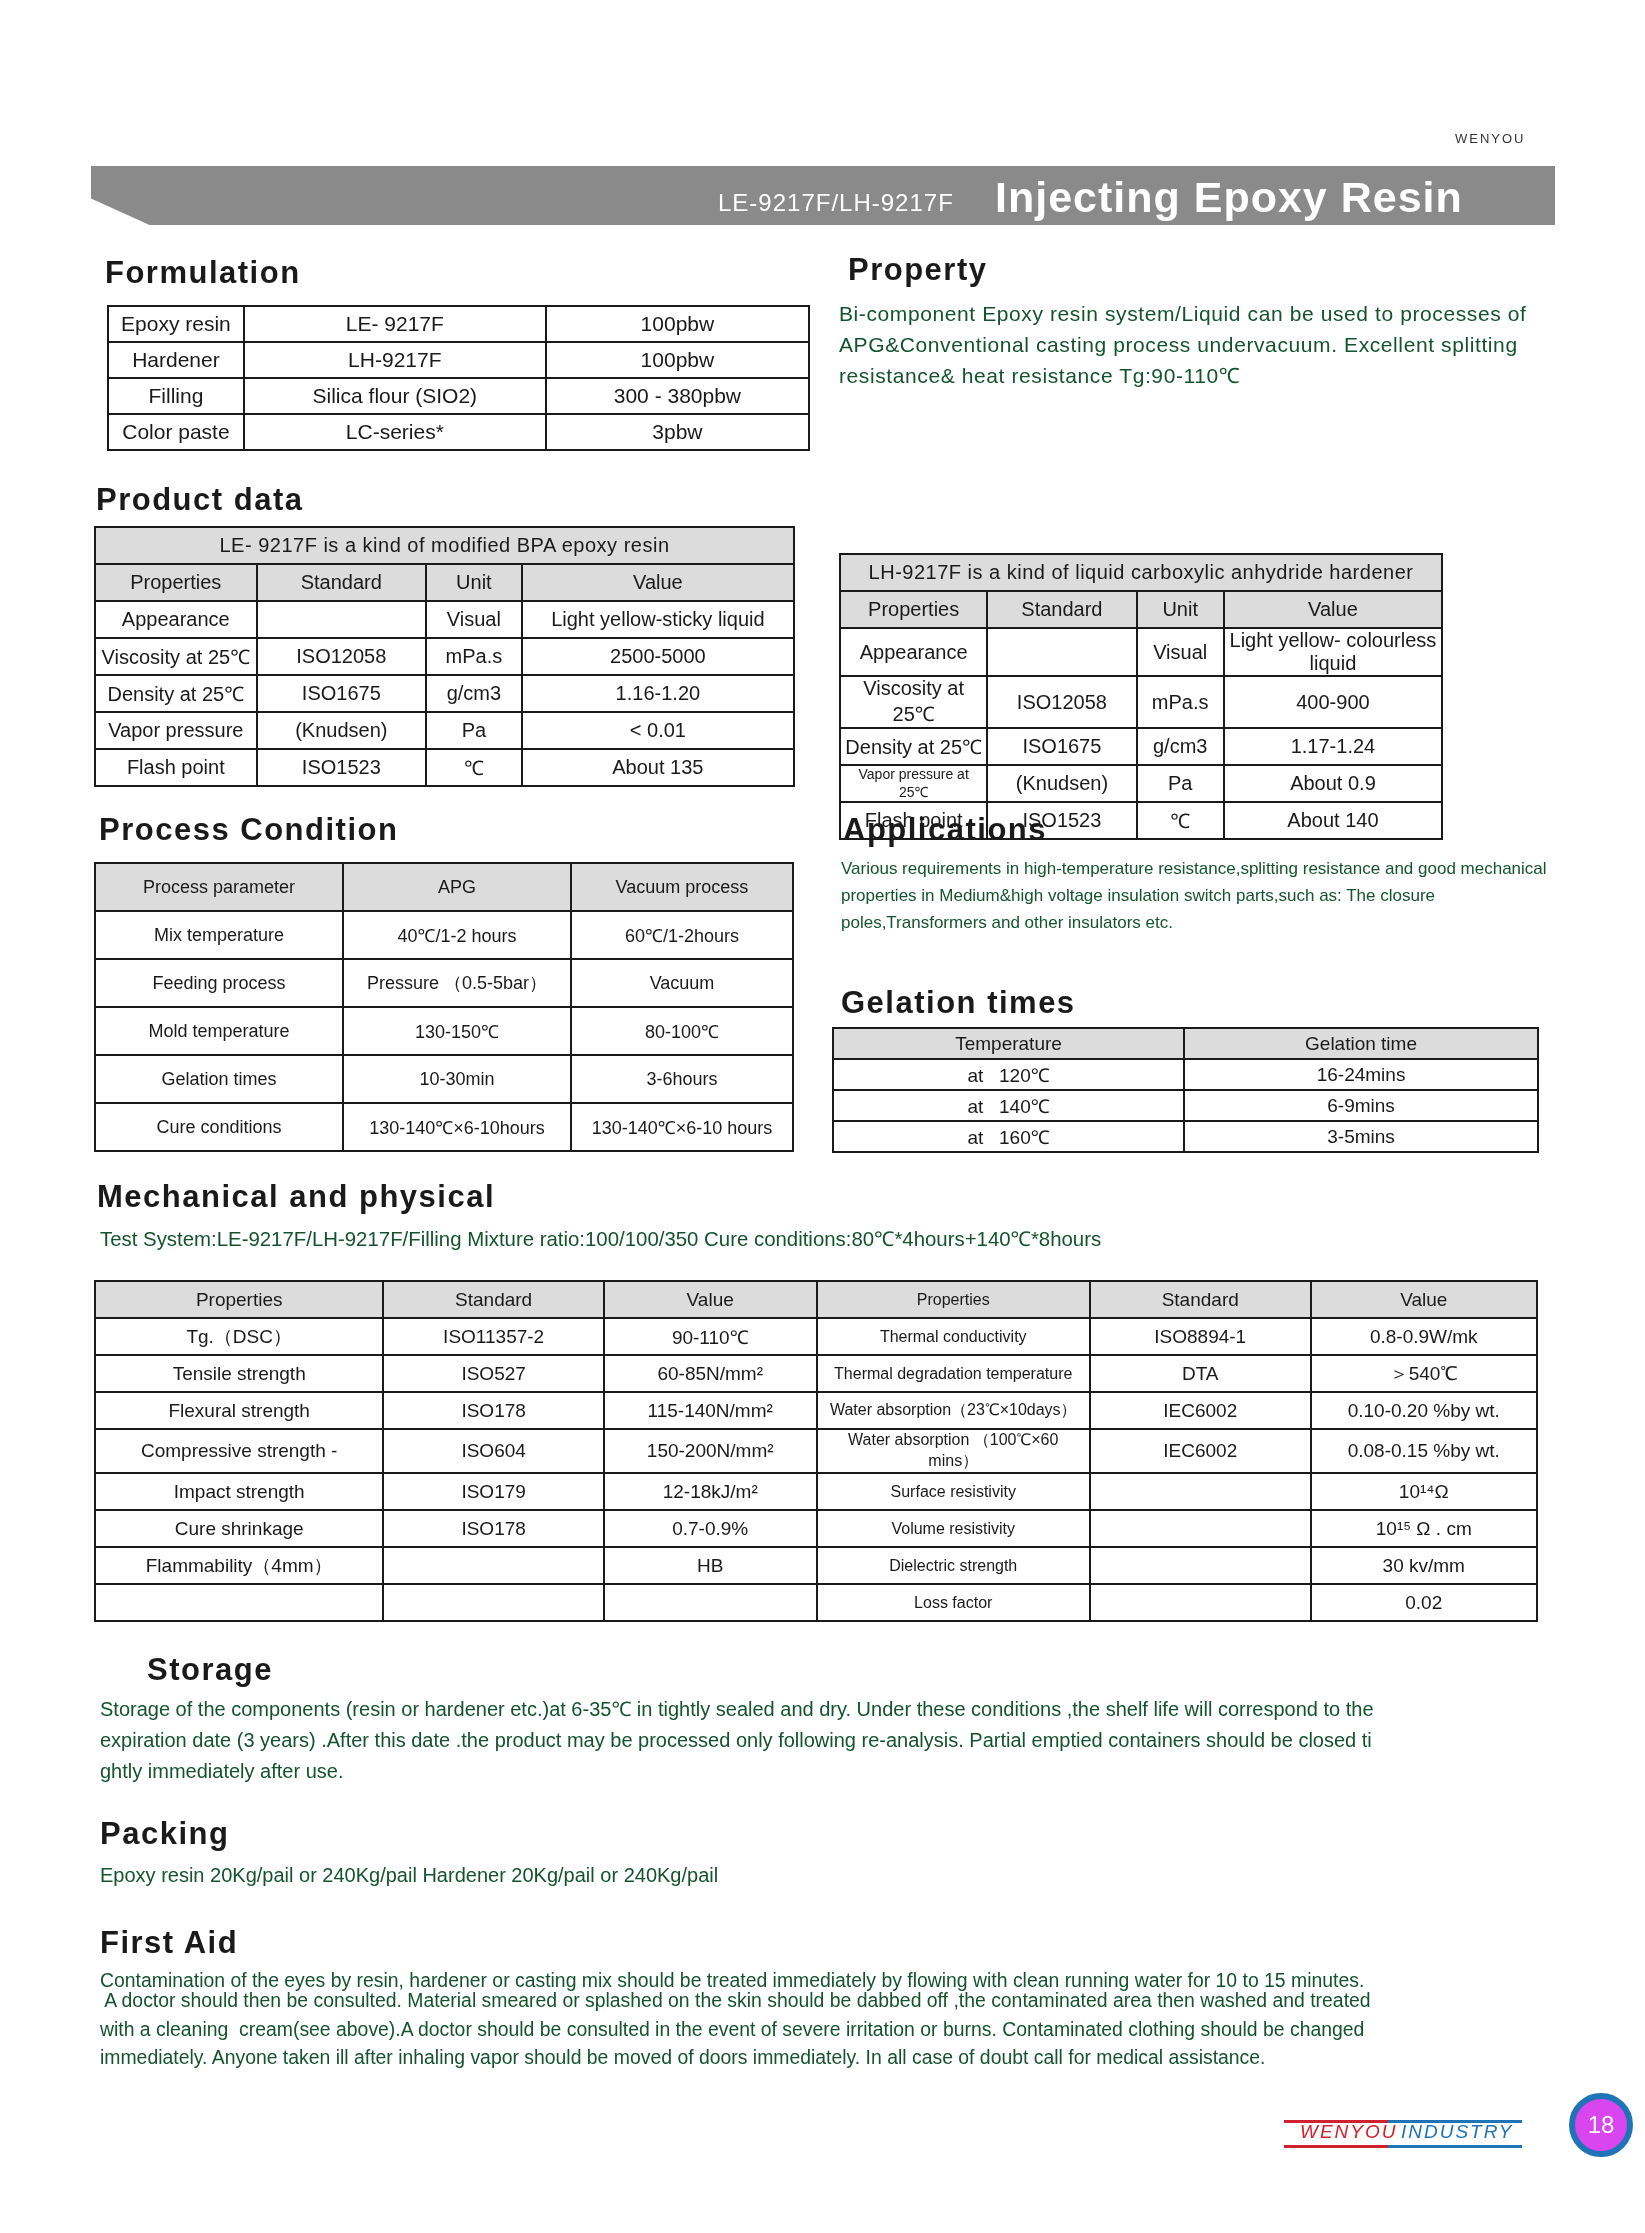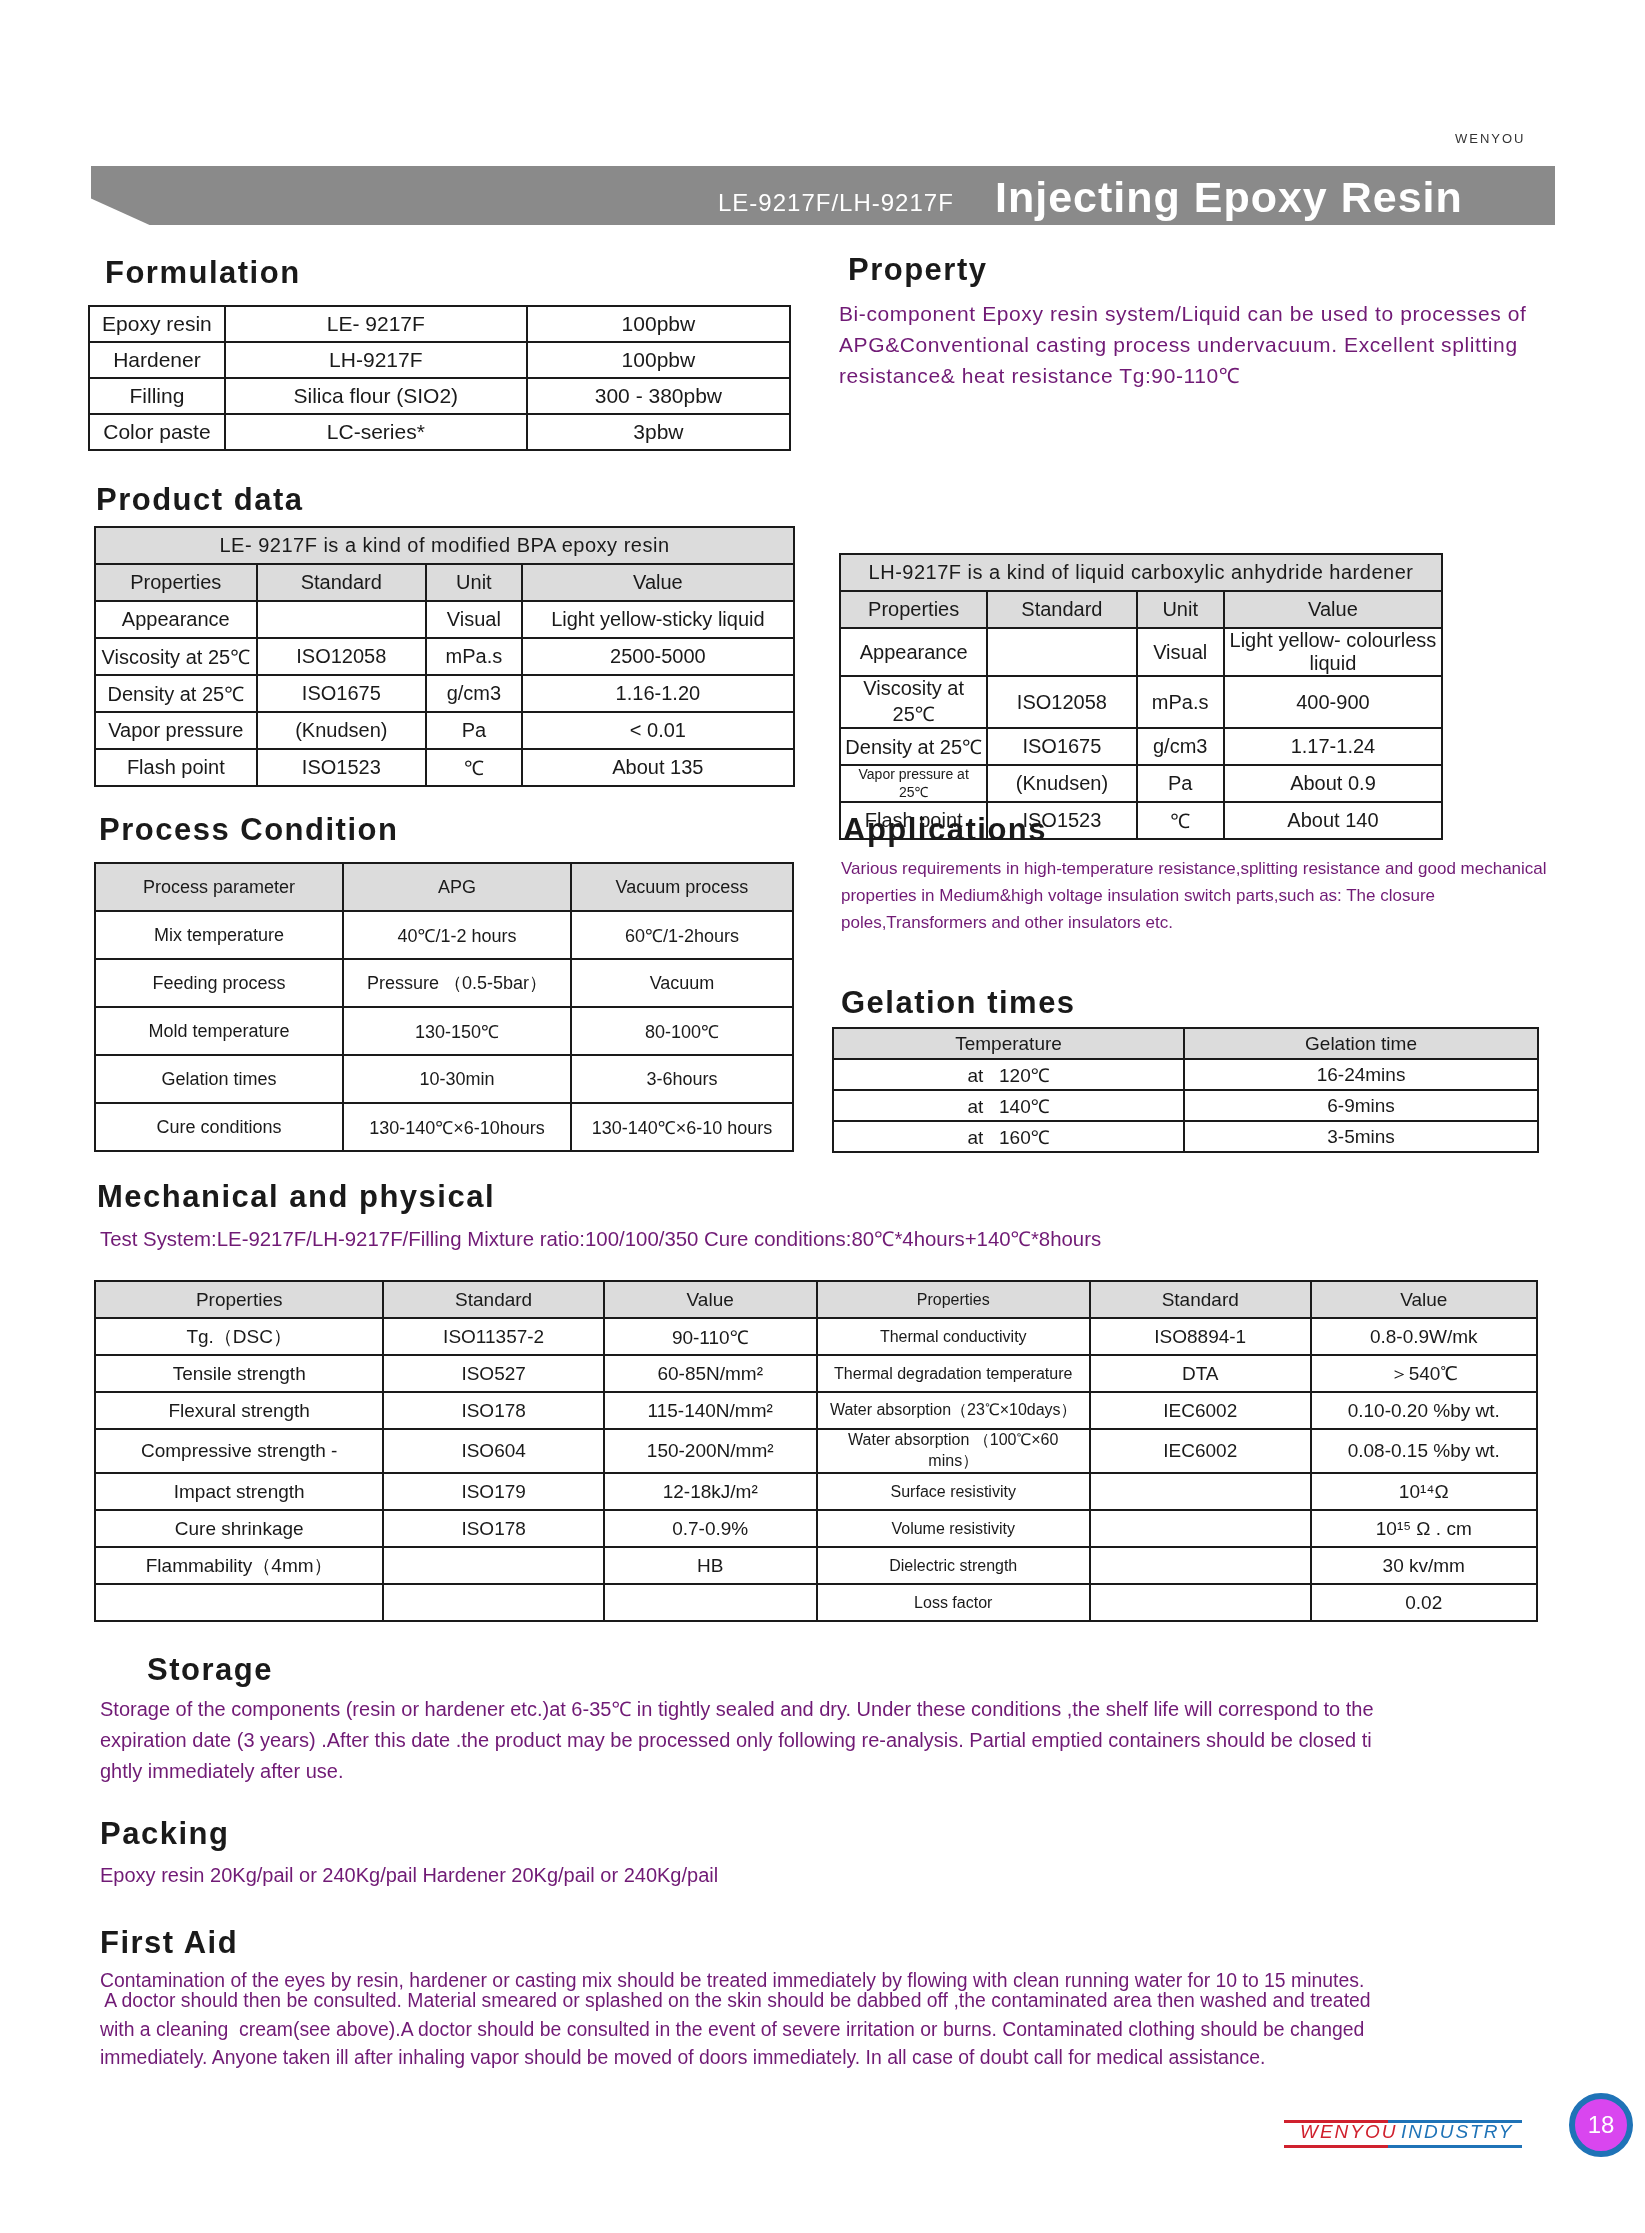--- a/index.html
+++ b/index.html
@@ -5,21 +5,21 @@
   html, body { margin:0; padding:0; background:#fff; }
   body { width:1646px; height:2234px; position:relative; overflow:hidden;
          font-family:"Liberation Sans", sans-serif; color:#1a1a1a; }
   .abs { position:absolute; }
   .brand-top { left:1455px; top:131px; font-size:13px; letter-spacing:2px; color:#333; }
   .banner { left:91px; top:166px; width:1464px; height:59px; background:#8a8a8a;
             clip-path:polygon(0 0,100% 0,100% 100%,4% 100%,0 55%); }
   .banner-sub { left:718px; top:189px; font-size:24px; color:#fff; letter-spacing:1px; }
   .banner-title { left:995px; top:173px; font-size:43px; font-weight:bold; color:#fff; letter-spacing:1px; }
   h2.sec { position:absolute; margin:0; font-size:31px; font-weight:bold; letter-spacing:1.5px; color:#1a1a1a; }
-  p.txt { position:absolute; margin:0; font-size:21px; line-height:31px; color:#701a75; }
+  p.txt { position:absolute; margin:0; font-size:21px; line-height:31px; color:#14532d; }
   table { position:absolute; border-collapse:collapse; }
   td, th { border:2.5px solid #1a1a1a; text-align:center; font-weight:normal; padding:0 4px; color:#1a1a1a; }
   .hdr td, .hdr th { background:#dcdcdc; }
   .cap td { background:#dcdcdc; font-size:22px; letter-spacing:0.5px; }
   .t-form td { font-size:21px; height:34px; }
   .t-prod td { font-size:20px; height:35px; }
   .t-proc td { font-size:18px; height:46px; }
   .t-gel td { font-size:19px; height:29px;margin-top:48px; }
   .t-mech td { font-size:19px; height:35px; }
   .t-mech td.sm { font-size:16px; }
@@ -36,21 +36,21 @@
 </style>
 </head>
 <body>
 
 <div class="abs brand-top">WENYOU</div>
 <div class="abs banner"></div>
 <div class="abs banner-sub">LE-9217F/LH-9217F</div>
 <div class="abs banner-title">Injecting Epoxy Resin</div>
 
 <h2 class="sec" style="left:105px;top:255px;">Formulation</h2>
-<table class="t-form" style="left:88px;top:305px;width:703px;">
+<table class="t-form" style="left:107px;top:305px;width:703px;">
   <colgroup>
       <col style="width:136px">
       <col style="width:303px">
       <col style="width:264px">
     </colgroup>
   <tbody>
     <tr>
       <td>Epoxy resin</td>
       <td>LE- 9217F</td>
       <td>100pbw</td>

